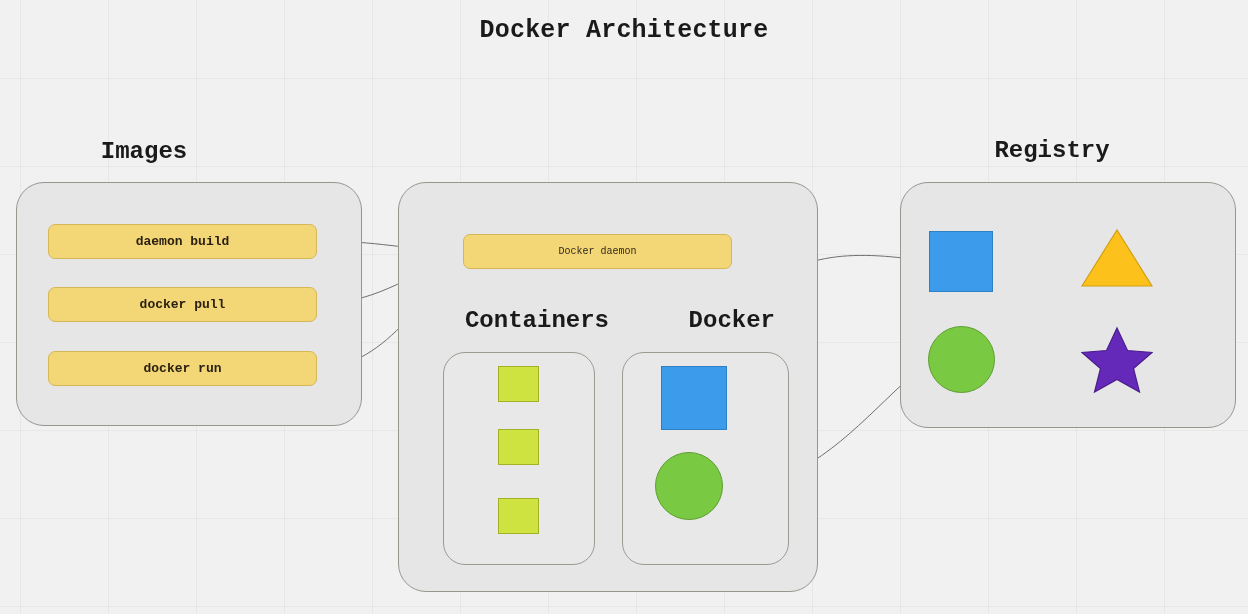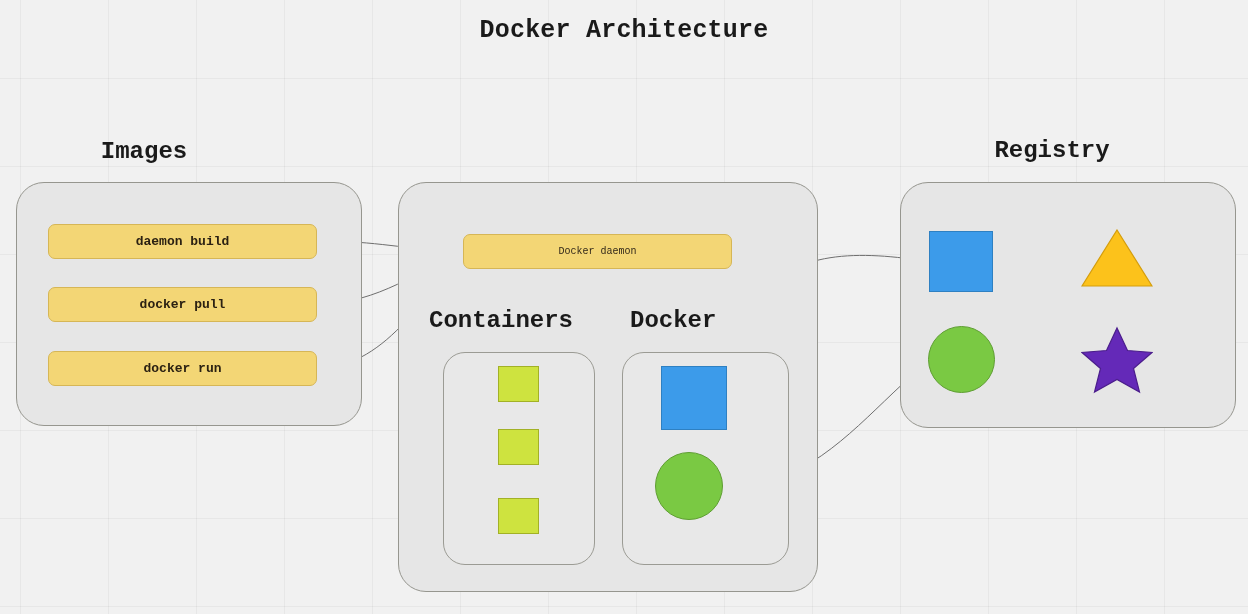--- a/index.html
+++ b/index.html
@@ -40,21 +40,21 @@
     font-weight: bold;
     color: #1a1a1a;
     text-align: center;
     white-space: nowrap;
   }
   .sub-title {
     position: absolute;
     font-size: 24px;
     font-weight: bold;
     color: #1a1a1a;
-    text-align: left;
+    text-align: right;
     white-space: nowrap;
   }
 
   
   .group-box {
     position: absolute;
     background: #e6e6e6;
     border: 1px solid #96968f;
     border-radius: 28px;
     box-sizing: border-box;

